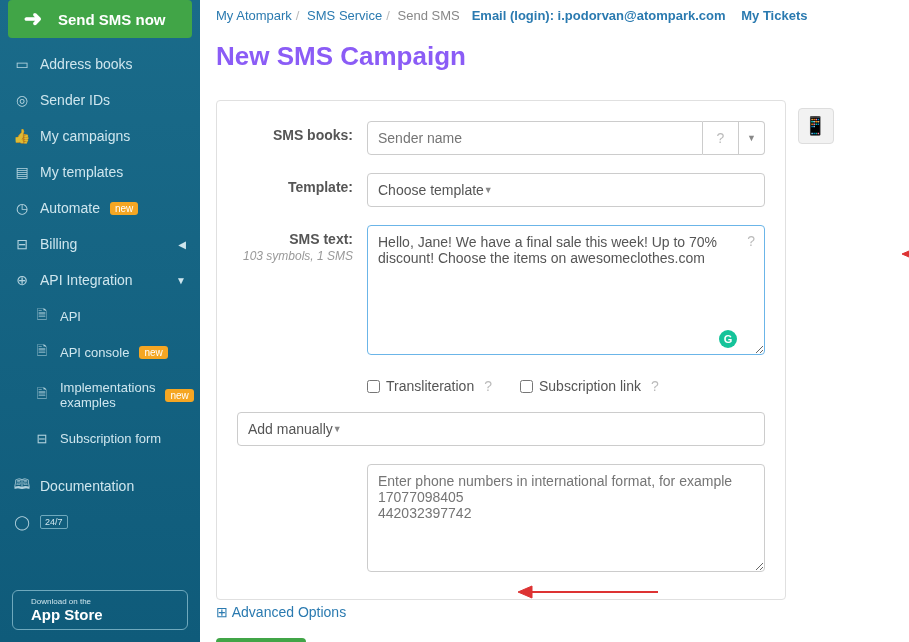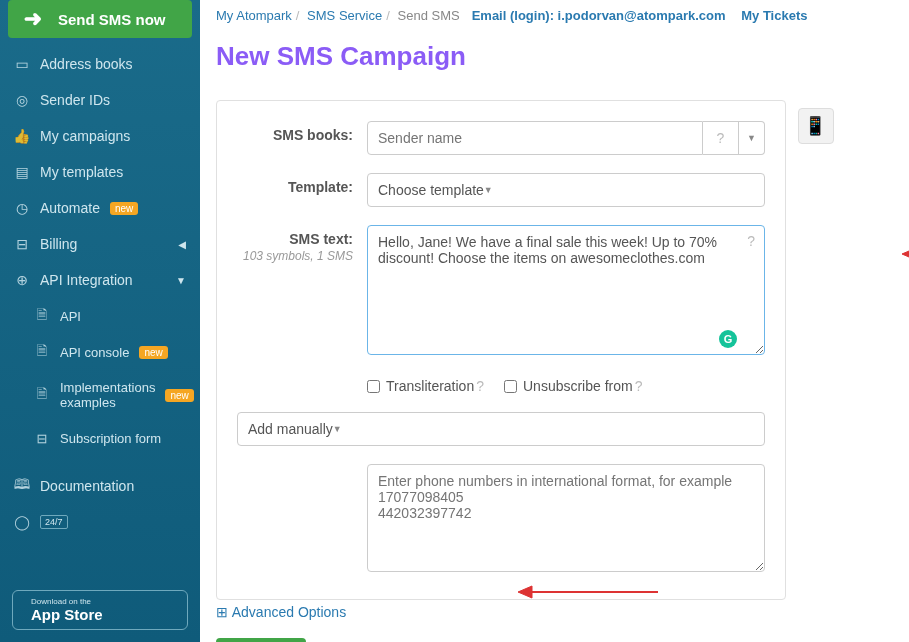--- a/index.html
+++ b/index.html
@@ -36,21 +36,21 @@
 .input-group { display: flex; }
 .input-group input { flex: 1; border: 1px solid #ccc; border-radius: 4px 0 0 4px; padding: 8px 10px; font-size: 14px; color: #999; }
 .input-group .help { width: 36px; border: 1px solid #ccc; border-left: none; display: flex; align-items: center; justify-content: center; color: #bbb; cursor: pointer; }
 .input-group .drop { width: 26px; border: 1px solid #ccc; border-left: none; border-radius: 0 4px 4px 0; display: flex; align-items: center; justify-content: center; font-size: 9px; color: #888; cursor: pointer; }
 .select { border: 1px solid #ccc; border-radius: 4px; padding: 8px 10px; display: flex; justify-content: flex-start; align-items: center; cursor: pointer; color: #555; }
 .select .caret { font-size: 9px; color: #888; }
 .textarea-wrap { position: relative; }
 textarea { width: 100%; border: 1px solid #6bb5e8; border-radius: 4px; padding: 8px 30px 8px 10px; font-size: 14px; font-family: Arial; resize: vertical; height: 130px; color: #555; }
 .ta-help { position: absolute; top: 8px; right: 10px; color: #bbb; cursor: pointer; }
 .grammarly { position: absolute; bottom: 10px; right: 28px; width: 18px; height: 18px; border-radius: 50%; background: #15c39a; color: #fff; display: flex; align-items: center; justify-content: center; font-size: 11px; font-weight: bold; }
-.checks { display: flex; gap: 20px; padding: 2px 0 0 0; align-items: center; color: #555; }
+.checks { display: flex; gap: 28px; padding: 2px 0 0 0; align-items: center; color: #555; }
 .checks label { display: flex; align-items: center; gap: 6px; cursor: pointer; }
 .checks .q { color: #bbb; cursor: pointer; margin-left: -18px; }
 textarea.phones { border: 1px solid #ccc; height: 108px; color: #999; }
 .adv { padding: 4px 0 0 0; }
 .adv a { color: #2a7ab0; text-decoration: none; }
 .adv .sq { color: #2a7ab0; margin-right: 4px; }
 .send-btn { background: #41a547; color: #fff; font-weight: bold; padding: 12px 22px; border: none; border-radius: 4px; font-size: 15px; cursor: pointer; margin-top: 18px; letter-spacing: 1px; }
 .phone-side { position: absolute; left: 582px; top: 8px; width: 36px; height: 36px; border: 1px solid #ddd; border-radius: 4px; display: flex; align-items: center; justify-content: center; color: #2a7ab0; background: #f2f2f2; cursor: pointer; font-size: 18px; }
 .arrow-red { position: absolute; pointer-events: none; }
 .arrow-red svg line, .arrow-red svg polygon { stroke: #d33; fill: #d33; }
@@ -185,21 +185,21 @@
         <div class="row">
           <div class="lbl"></div>
           <div class="fld checks">
             <label>
                 <input type="checkbox" style="">
                 <span>Transliteration</span>
               </label>
             <span class="q">?</span>
             <label>
                 <input type="checkbox" style="">
-                <span>Unsubscribe from</span>
+                <span>Subscription link</span>
               </label>
             <span class="q">?</span>
           </div>
         </div>
         <div class="row">
           <div class="fld">
             <div class="select">
               <span>Add manually</span>
               <span class="caret">▼</span>
             </div>

